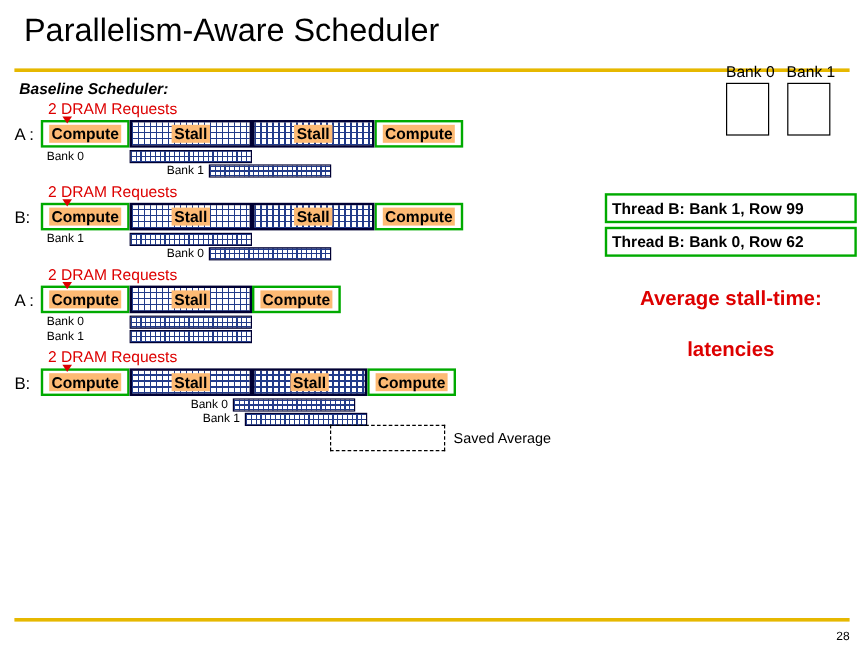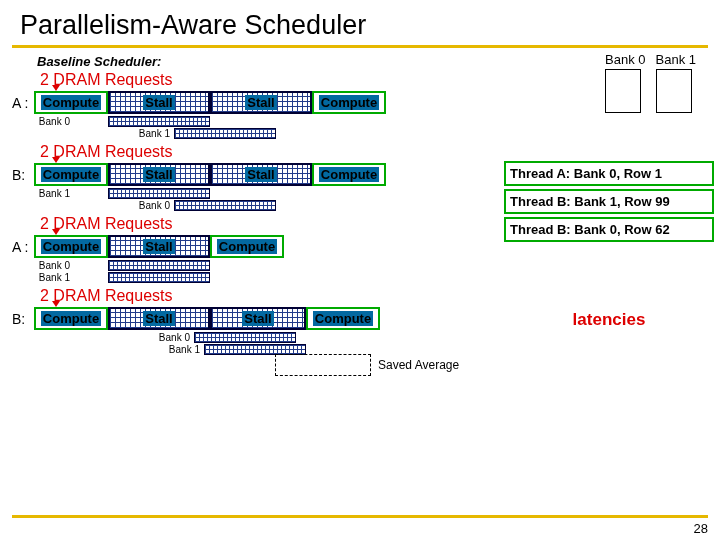--- a/index.html
+++ b/index.html
@@ -11,37 +11,37 @@
     position: relative;
     overflow: hidden;
     padding: 8px 12px 0 12px;
   }
   h1 {
     font-size: 27px;
     font-weight: 400;
     color: #000;
     margin-top: 2px;
     margin-left: 8px;
-    margin-bottom: 4px;
+    margin-bottom: 16px;
   }
   .hr {
     height: 3px;
     background: #e6b800;
     margin-left: 0;
     margin-bottom: 6px;
   }
   .subheading {
     font-size: 13px;
     font-weight: 700;
     font-style: italic;
     margin-bottom: 2px;
   }
-  .subheading.nudge { padding-left: 4px; margin-left: 21px; }
+  .subheading.nudge { padding-left: 4px; }
   .reqlabel {
-    font-size: 16px;
+    font-size: 13px;
     color: #d00;
     margin-left: 28px;
     margin-bottom: 2px;
     position: relative;
   }
   .reqlabel::after {
     content: "";
     position: absolute;
     width: 0; height: 0;
     border-left: 4px solid transparent;
@@ -79,21 +79,21 @@
     padding: 2px 2px;
     text-align: center;
     background-image:
       repeating-linear-gradient(0deg, #223b8a 0 1px, transparent 1px 5px),
       repeating-linear-gradient(90deg, #223b8a 0 1px, transparent 1px 5px);
     background-color: #fff;
     color: #000;
     position: relative;
   }
   .stall span, .compute span {
-    background: #0369a1;
+    background: #fdba74;
     padding: 0 2px;
   }
   .banktiny {
     display: flex;
     align-items: center;
     margin-left: 24px;
     font-size: 10px;
     margin-bottom: 1px;
   }
   .banktiny.rshift { margin-left: 124px; }
@@ -153,21 +153,21 @@
   }
   .saved-box {
     position: absolute;
     border: 1px dashed #000;
     height: 22px;
   }
   .slide-num {
     position: absolute;
     right: 12px;
     bottom: 4px;
-    font-size: 13px;
+    font-size: 10px;
   }
   .bottomrule {
     position: absolute;
     left: 12px; right: 12px;
     bottom: 22px;
     height: 3px;
     background: #e6b800;
   }
   .section { margin-bottom: 4px; }
 </style>
@@ -271,25 +271,24 @@
     <div class="bank-col">
       <div class="bank-title">Bank 0</div>
       <div class="bank-box"></div>
     </div>
     <div class="bank-col">
       <div class="bank-title">Bank 1</div>
       <div class="bank-box"></div>
     </div>
   </div>
   <div class="queue">
-    <div class="qrow">Thread A: Bank 0, Row 1</div>
     <div class="qrow">Thread B: Bank 1, Row 99</div>
     <div class="qrow">Thread B: Bank 0, Row 62</div>
   </div>
   <div class="avg">
-    <br>
+    <span>Average stall-time:</span><br>
     <br>
     <span>latencies</span>
   </div>
 </div>
 
 <div class="bottomrule"></div>
 <div class="slide-num">28</div>
 
 </body></html>

